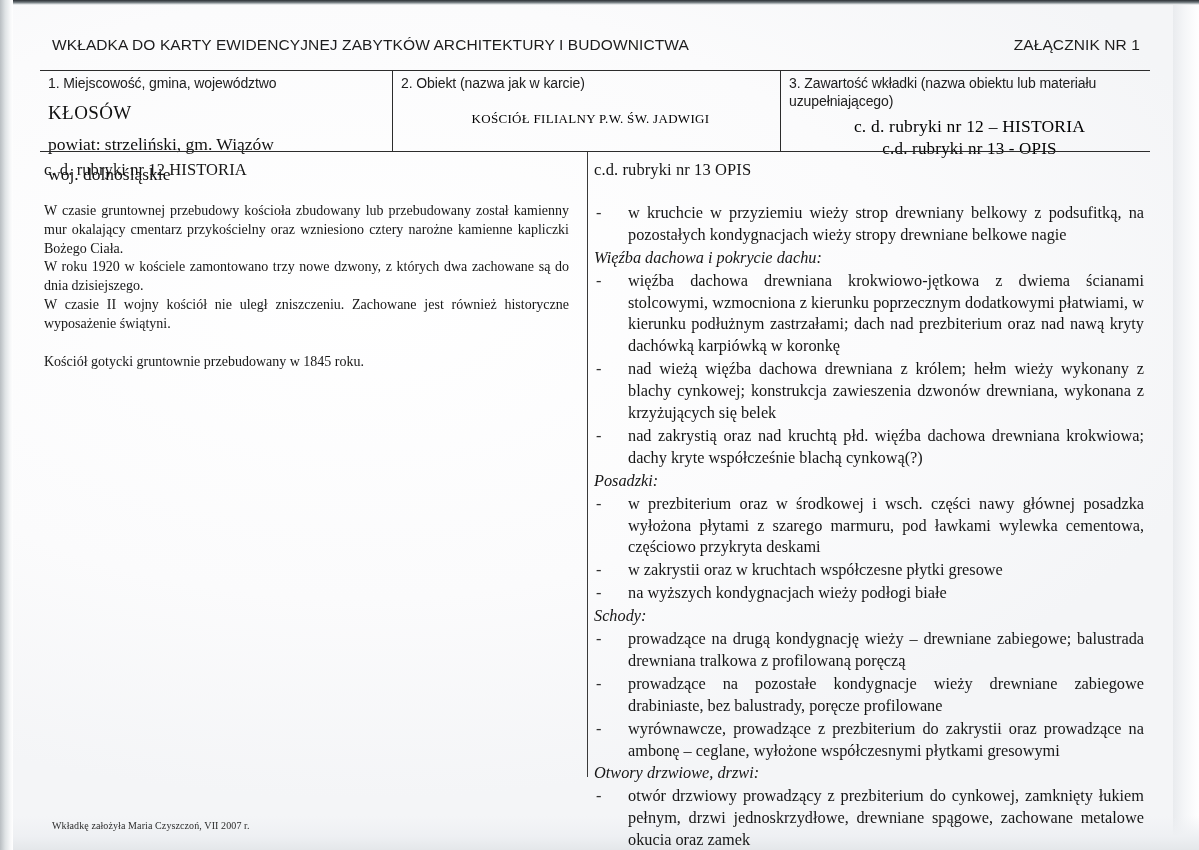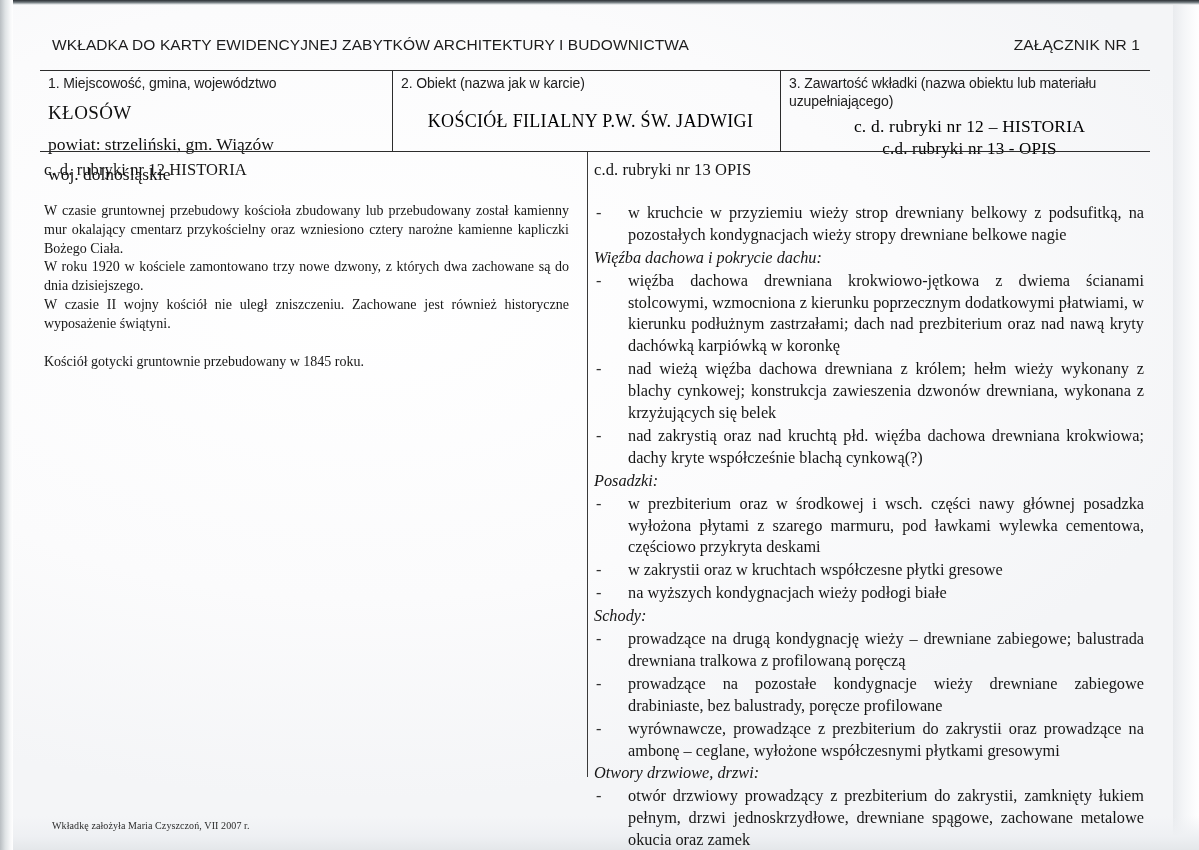--- a/index.html
+++ b/index.html
@@ -124,21 +124,21 @@
     color: #111;
     line-height: 1.28;
     margin-top: 8px;
   }
   .hdr-body .big {
     font-size: 19px;
     letter-spacing: 0.4px;
   }
   .hdr-cell.c2 .title-line {
     margin-top: 18px;
-    font-size: 18px;
+    font-size: 13px;
     letter-spacing: 0.3px;
     text-align: center;
     font-family: Liberation Serif, serif;
   }
   .hdr-cell.c3 .l1 {
     margin-top: 6px;
     font-size: 17.5px;
     text-align: center;
     letter-spacing: 0.2px;
   }
@@ -304,21 +304,21 @@
               <li>na wyższych kondygnacjach wieży podłogi białe</li>
             </ul>
             <div class="subhead">Schody:</div>
             <ul class="bullets">
               <li>prowadzące na drugą kondygnację wieży – drewniane zabiegowe; balustrada drewniana tralkowa z profilowaną poręczą</li>
               <li>prowadzące na pozostałe kondygnacje wieży drewniane zabiegowe drabiniaste, bez balustrady, poręcze profilowane</li>
               <li>wyrównawcze, prowadzące z prezbiterium do zakrystii oraz prowadzące na ambonę – ceglane, wyłożone współczesnymi płytkami gresowymi</li>
             </ul>
             <div class="subhead">Otwory drzwiowe, drzwi:</div>
             <ul class="bullets">
-              <li>otwór drzwiowy prowadzący z prezbiterium do zakrystii, zamknięty łukiem pełnym, drzwi jednoskrzydłowe, drewniane spągowe, zachowane metalowe okucia oraz zamek</li>
+              <li>otwór drzwiowy prowadzący z prezbiterium do cynkowej, zamknięty łukiem pełnym, drzwi jednoskrzydłowe, drewniane spągowe, zachowane metalowe okucia oraz zamek</li>
             </ul>
           </div>
       </div>
 
     </div>
 
     <div class="footer">Wkładkę założyła Maria Czyszczoń, VII 2007 r.</div>
 
   </div>
 </div>

